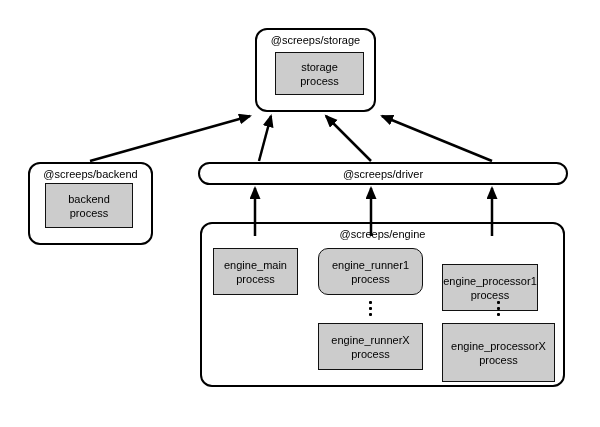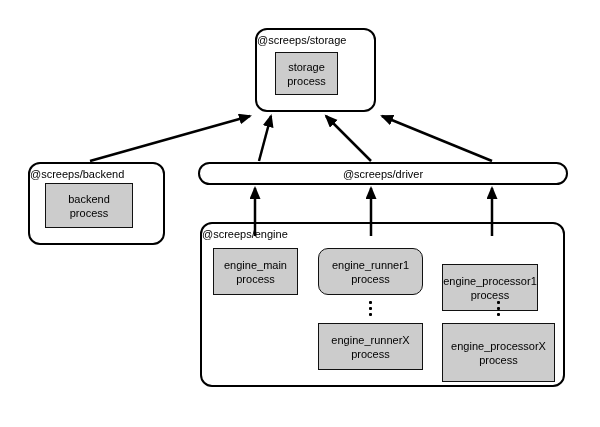--- a/index.html
+++ b/index.html
@@ -14,20 +14,21 @@
     overflow: hidden;
   }
   .cluster {
     position: absolute;
     box-sizing: border-box;
     border: 2px solid #000;
     border-radius: 12px;
     background: #fff;
   }
   .cluster-label {
+    text-align: center;
     font-size: 11px;
     padding-top: 4px;
     line-height: 13px;
   }
   .process {
     position: absolute;
     box-sizing: border-box;
     border: 1.5px solid #111;
     background: #cccccc;
     display: flex;
@@ -46,23 +47,23 @@
     border: 2px solid #000;
     border-radius: 12px;
     background: #fff;
     display: flex;
     align-items: center;
     justify-content: center;
     font-size: 11px;
   }
   
   .cluster-storage { left: 255px; top: 28px; width: 121px; height: 84px; }
-  .node-storage { left: 18px; top: 22px; width: 63px; height: 43px; }
+  .node-storage { left: 18px; top: 22px; width: 89px; height: 43px; }
   
-  .cluster-backend { left: 28px; top: 162px; width: 137px; height: 83px; }
+  .cluster-backend { left: 28px; top: 162px; width: 125px; height: 83px; }
   .node-backend { left: 15px; top: 19px; width: 88px; height: 45px; }
   
   .cluster-engine { left: 200px; top: 222px; width: 365px; height: 165px; }
   .node-engine-main       { left: 11px;  top: 24px; width: 85px;  height: 47px; }
   .node-engine-runner1    { left: 116px; top: 24px; width: 105px; height: 47px; border-radius: 10px; }
   .node-engine-processor1 { left: 240px; top: 24px; width: 96px; height: 47px; margin-top: 16px; }
   .node-engine-runnerX    { left: 116px; top: 99px; width: 105px; height: 47px; }
   .node-engine-processorX { left: 240px; top: 99px; width: 113px; height: 59px; }
   .vdots {
     position: absolute;

